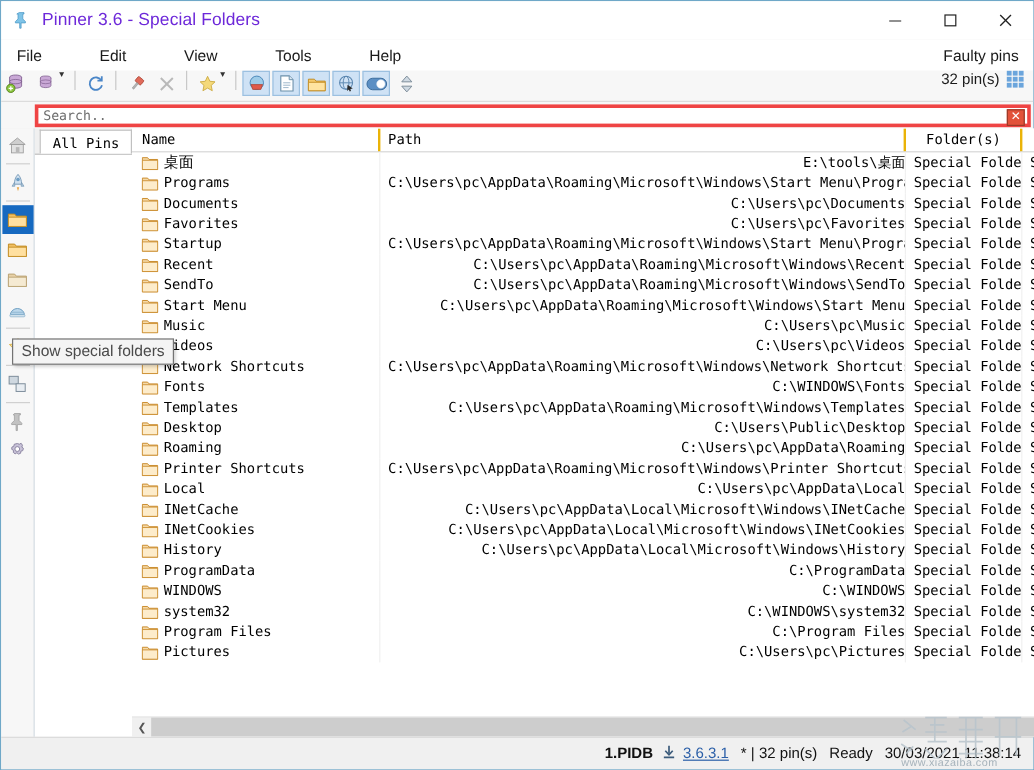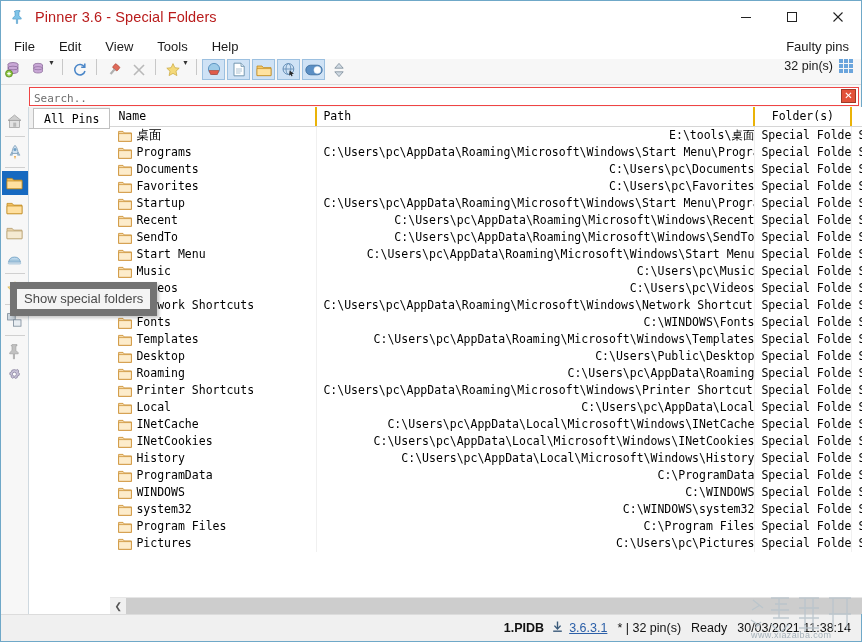--- a/index.html
+++ b/index.html
@@ -35,21 +35,21 @@
     flex: 0 0 auto;
     position: relative;
   }
   .app-icon {
     width: 16px; height: 16px;
     margin-left: 9px; margin-right: 9px;
     position: relative;
   }
   .title-text {
     font-size: 14.5px;
-    color: #b91c1c;
+    color: #6d28d9;
     letter-spacing: 0.1px;
   }
   .win-buttons {
     margin-left: auto;
     display: flex;
     height: 32px;
   }
   .win-btn {
     width: 46px; height: 32px;
     display: flex; align-items: center; justify-content: center;
@@ -58,20 +58,21 @@
   }
 
   
   .menubar {
     height: 26px;
     background: #ffffff;
     display: flex;
     align-items: center;
     flex: 0 0 auto;
     position: relative;
+    gap: 24px;
   }
   .menu-item {
     padding: 3px 11px;
     font-size: 13px;
     color: #1a1a1a;
     margin-left: 2px;
   }
   .faulty-pins {
     margin-left: auto;
     margin-right: 12px;
@@ -137,21 +138,21 @@
     flex: 0 0 auto;
     padding-left: 28px;
     box-sizing: border-box;
     position: relative;
   }
   .search-box {
     flex: 1 1 auto;
     height: 19px;
     margin-right: 2px;
     background: #fff;
-    border: 1px solid #ef4444;
+    border: 3px solid #ef4444;
     box-sizing: border-box;
     display: flex;
     align-items: flex-end;
     position: relative;
   }
   .search-placeholder {
     font-family: "DejaVu Sans Mono", monospace;
     font-size: 11px;
     color: #6e6e6e;
     padding-left: 4px;
@@ -394,21 +395,21 @@
     width: 108px; height: 46px;
     pointer-events: none;
     opacity: 0.85;
   }
 
   
   .tooltip {
     position: absolute;
     left: 9px; top: 175px;
     background: #f4f4f4;
-    border: 7px solid #737373;
+    border: 1px solid #737373;
     box-shadow: 2px 2px 3px rgba(0,0,0,0.22);
     padding: 2px 7px 3px 7px;
     font-size: 13px;
     color: #4a4a4a;
     white-space: nowrap;
     z-index: 50;
   }
 </style>
 </head>
 <body>

